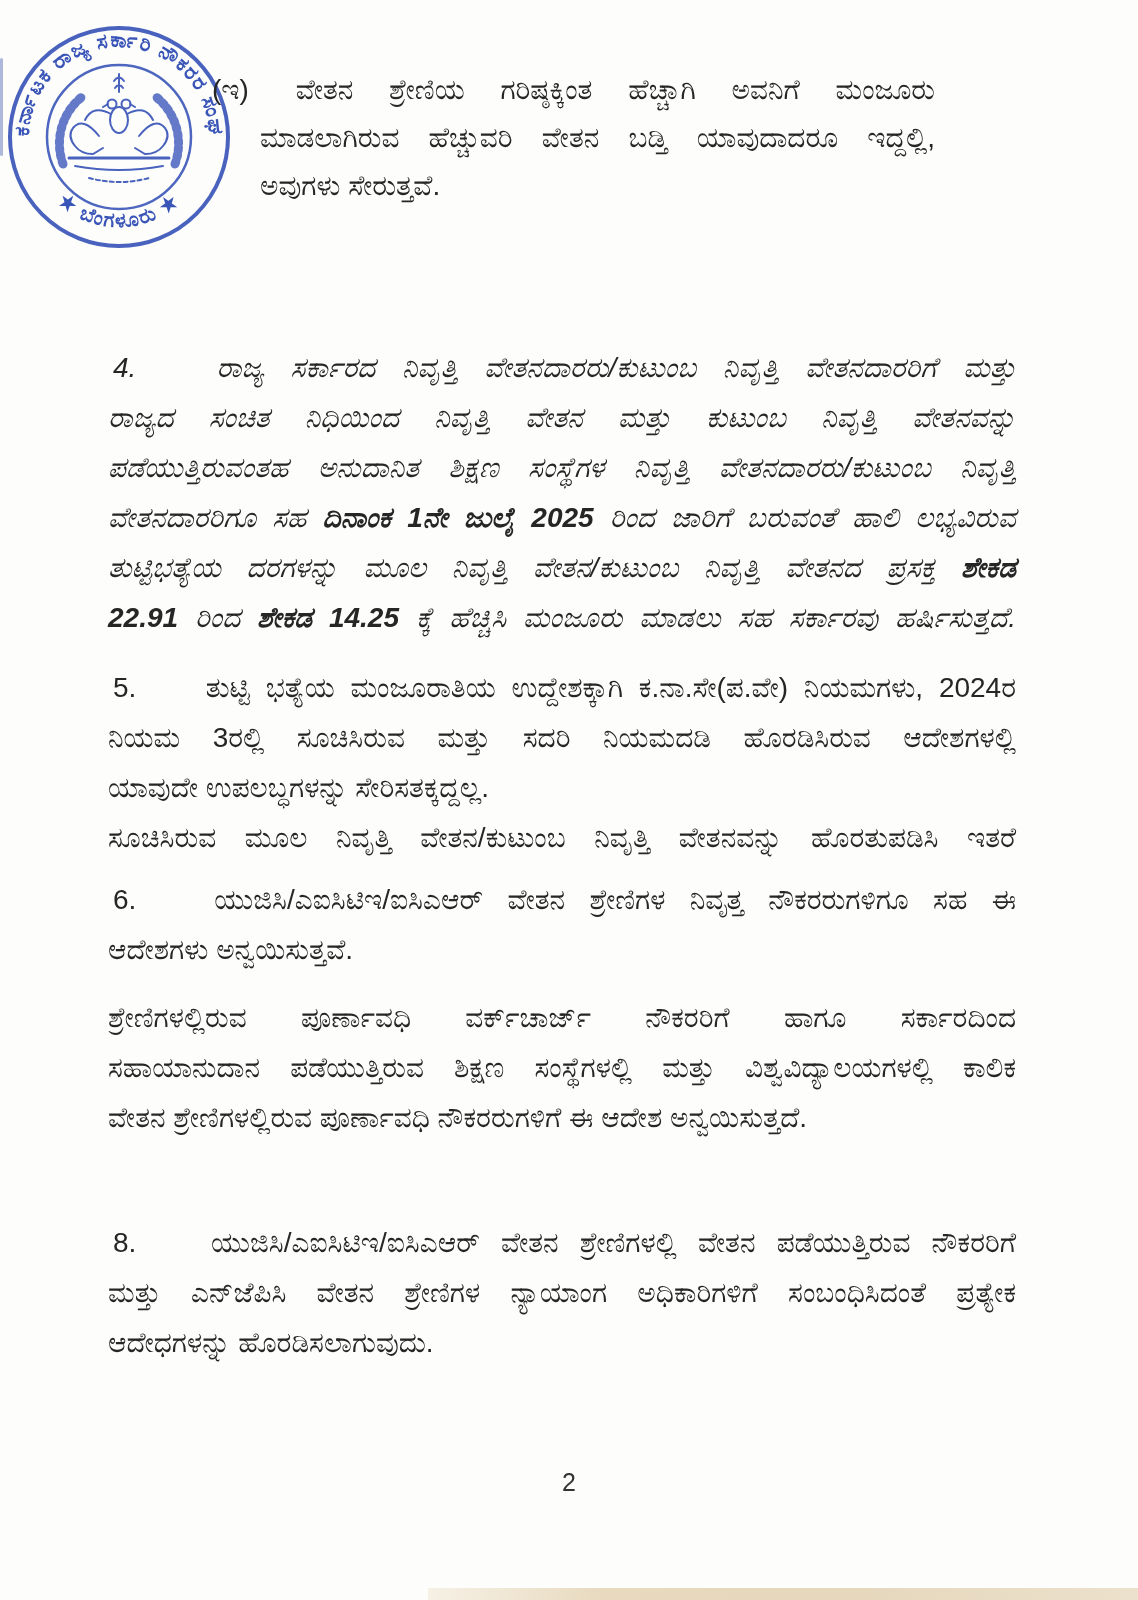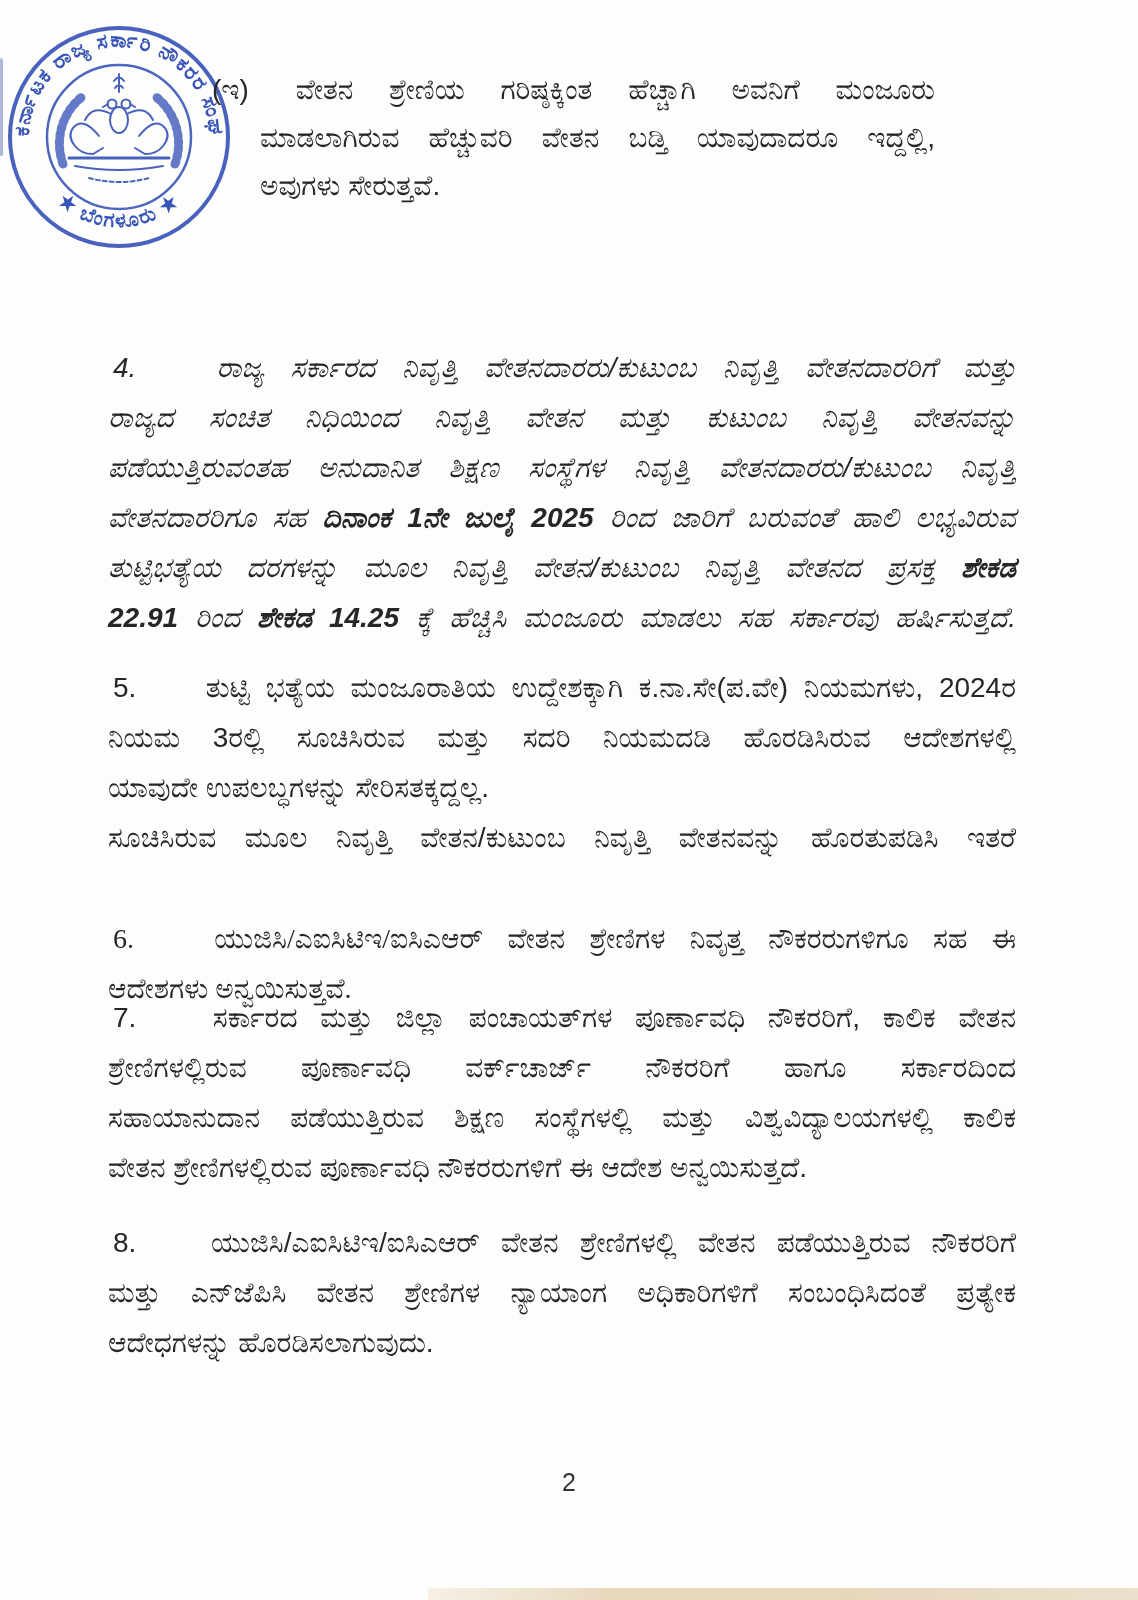--- a/index.html
+++ b/index.html
@@ -45,21 +45,21 @@
   
   .para.sub { left: 212px; width: 723px; }
   .para.sub .line { line-height: 48px; height: 48px; padding-left: 48px; }
   .para.sub .line:first-child { padding-left: 0; }
   .sublabel { display: inline-block; width: 48px; }
 
   #para-e { top: 66px;  }
   #para-3 { top: 225px; }
   #para-4 { top: 343px; font-style: italic; }
   #para-5 { top: 663px; }
-  #para-6 { top: 914px; font-family: Liberation Serif, serif; }
+  #para-6 { top: 875px; }
   #para-7 { top: 993px; }
   #para-8 { top: 1218px; }
 
   
   .page-num {
     position: absolute;
     top: 1468px;
     left: 0;
     width: 1138px;
     text-align: center;
@@ -158,21 +158,20 @@
       <div class="line just"><span class="num">5.</span> <span>ತುಟ್ಟಿ ಭತ್ಯೆಯ ಮಂಜೂರಾತಿಯ ಉದ್ದೇಶಕ್ಕಾಗಿ ಕ.ನಾ.ಸೇ(ಪ.ವೇ) ನಿಯಮಗಳು, 2024ರ</span></div>
       <div class="line just"><span>ನಿಯಮ 3ರಲ್ಲಿ ಸೂಚಿಸಿರುವ ಮತ್ತು ಸದರಿ ನಿಯಮದಡಿ ಹೊರಡಿಸಿರುವ ಆದೇಶಗಳಲ್ಲಿ</span></div>
       <div class="line"><span>ಯಾವುದೇ ಉಪಲಬ್ಧಗಳನ್ನು ಸೇರಿಸತಕ್ಕದ್ದಲ್ಲ.</span></div>
       <div class="line just"><span>ಸೂಚಿಸಿರುವ ಮೂಲ ನಿವೃತ್ತಿ ವೇತನ/ಕುಟುಂಬ ನಿವೃತ್ತಿ ವೇತನವನ್ನು ಹೊರತುಪಡಿಸಿ ಇತರೆ</span></div>
     </div>
   <div id="para-6" class="para" lang="kn">
       <div class="line just"><span class="num">6.</span> <span>ಯುಜಿಸಿ/ಎಐಸಿಟಿಇ/ಐಸಿಎಆರ್ ವೇತನ ಶ್ರೇಣಿಗಳ ನಿವೃತ್ತ ನೌಕರರುಗಳಿಗೂ ಸಹ ಈ</span></div>
       <div class="line"><span>ಆದೇಶಗಳು ಅನ್ವಯಿಸುತ್ತವೆ.</span></div>
     </div>
   <div id="para-7" class="para" lang="kn">
-      <div class="line just"><span class="num">7.</span> <span>ಸರ್ಕಾರದ ಮತ್ತು ಜಿಲ್ಲಾ ಪಂಚಾಯತ್‌ಗಳ ಪೂರ್ಣಾವಧಿ ನೌಕರರಿಗೆ, ಕಾಲಿಕ ವೇತನ</span></div>
       <div class="line just"><span>ಶ್ರೇಣಿಗಳಲ್ಲಿರುವ ಪೂರ್ಣಾವಧಿ ವರ್ಕ್‌ಚಾರ್ಜ್ ನೌಕರರಿಗೆ ಹಾಗೂ ಸರ್ಕಾರದಿಂದ</span></div>
       <div class="line just"><span>ಸಹಾಯಾನುದಾನ ಪಡೆಯುತ್ತಿರುವ ಶಿಕ್ಷಣ ಸಂಸ್ಥೆಗಳಲ್ಲಿ ಮತ್ತು ವಿಶ್ವವಿದ್ಯಾಲಯಗಳಲ್ಲಿ ಕಾಲಿಕ</span></div>
       <div class="line"><span>ವೇತನ ಶ್ರೇಣಿಗಳಲ್ಲಿರುವ ಪೂರ್ಣಾವಧಿ ನೌಕರರುಗಳಿಗೆ ಈ ಆದೇಶ ಅನ್ವಯಿಸುತ್ತದೆ.</span></div>
     </div>
   <div id="para-8" class="para" lang="kn">
       <div class="line just"><span class="num">8.</span> <span>ಯುಜಿಸಿ/ಎಐಸಿಟಿಇ/ಐಸಿಎಆರ್ ವೇತನ ಶ್ರೇಣಿಗಳಲ್ಲಿ ವೇತನ ಪಡೆಯುತ್ತಿರುವ ನೌಕರರಿಗೆ</span></div>
       <div class="line just"><span>ಮತ್ತು ಎನ್‌ಜೆಪಿಸಿ ವೇತನ ಶ್ರೇಣಿಗಳ ನ್ಯಾಯಾಂಗ ಅಧಿಕಾರಿಗಳಿಗೆ ಸಂಬಂಧಿಸಿದಂತೆ ಪ್ರತ್ಯೇಕ</span></div>
       <div class="line"><span>ಆದೇಧಗಳನ್ನು ಹೊರಡಿಸಲಾಗುವುದು.</span></div>
     </div>
 

